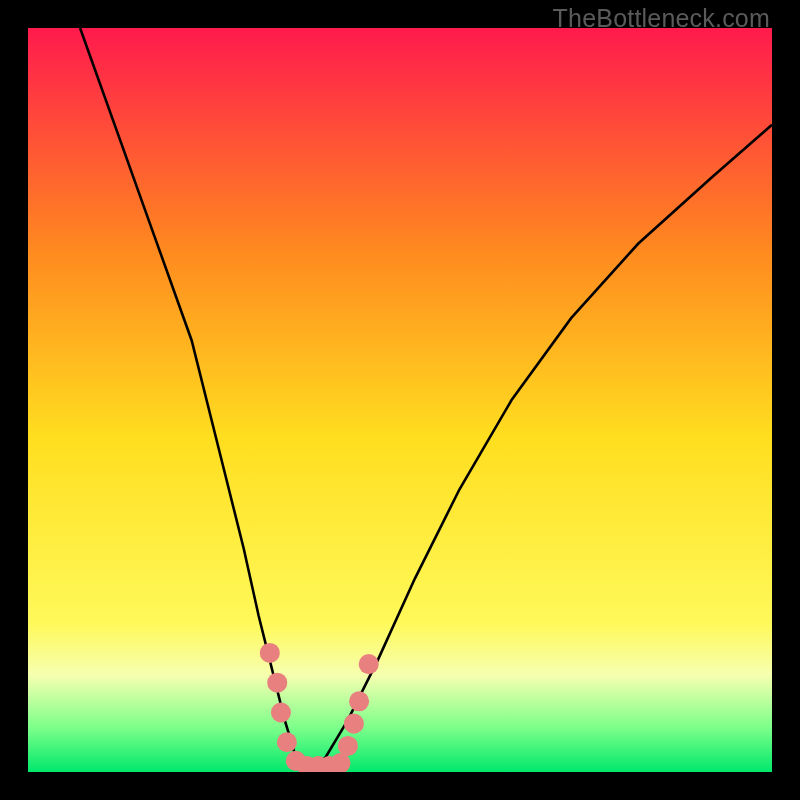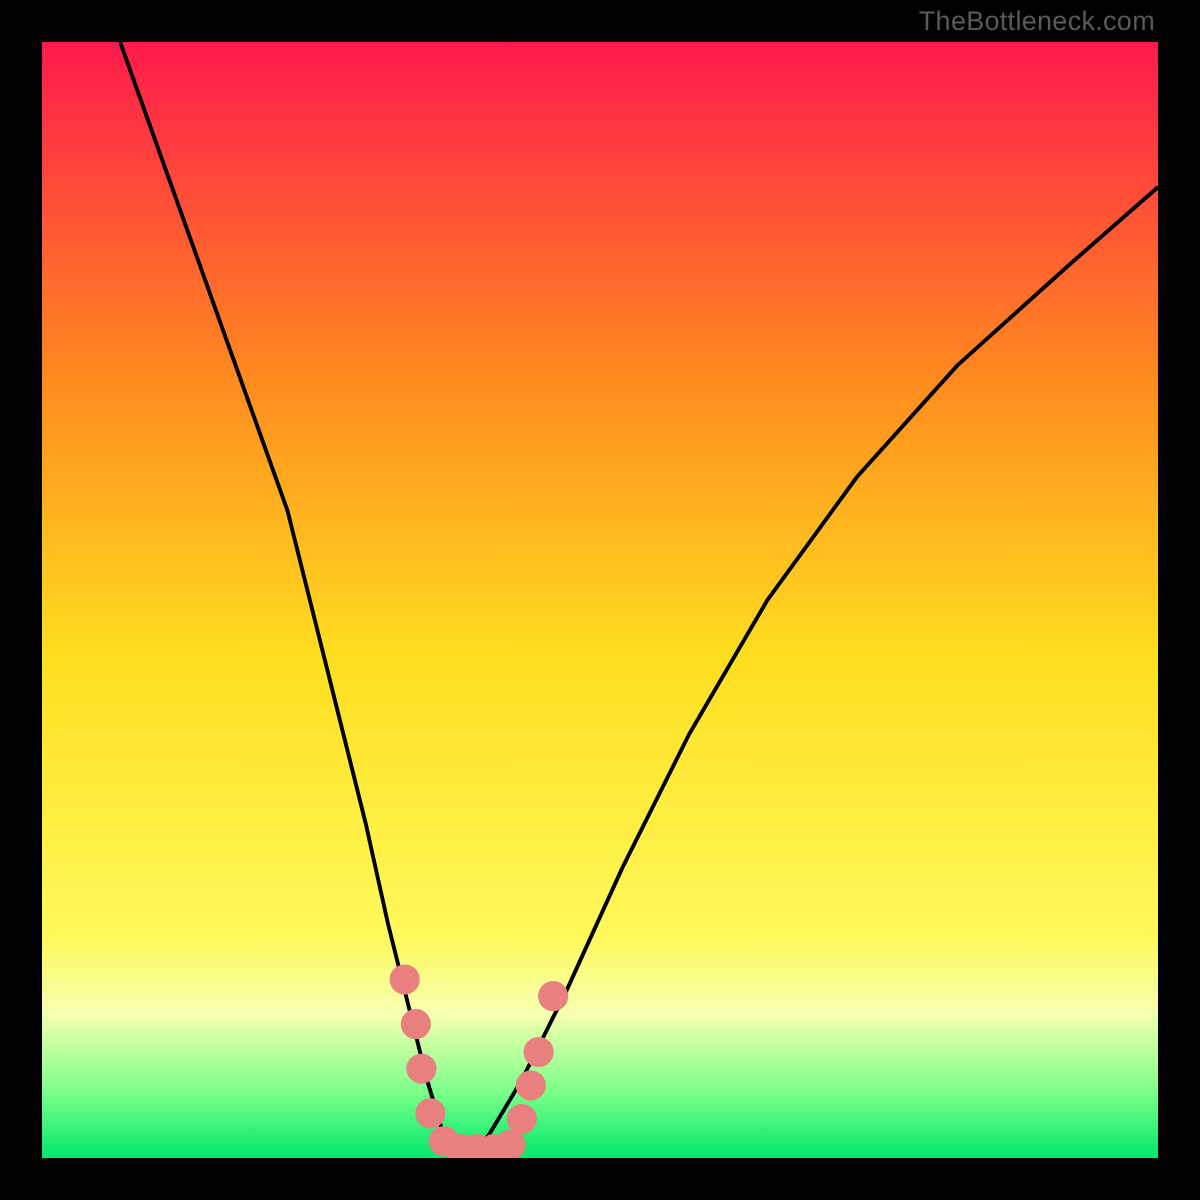--- a/index.html
+++ b/index.html
@@ -24,21 +24,21 @@
     left: 0;
     top: 0;
     width: 744px;
     height: 744px;
   }
   .watermark {
     position: absolute;
     top: 4px;
     right: 30px;
     color: #5a5a5a;
-    font-size: 18px;
+    font-size: 25px;
     font-weight: 500;
     letter-spacing: 0.2px;
   }
   svg { display: block; }
 </style>
 </head>
 <body>
 
 <div class="watermark">TheBottleneck.com</div>
 

